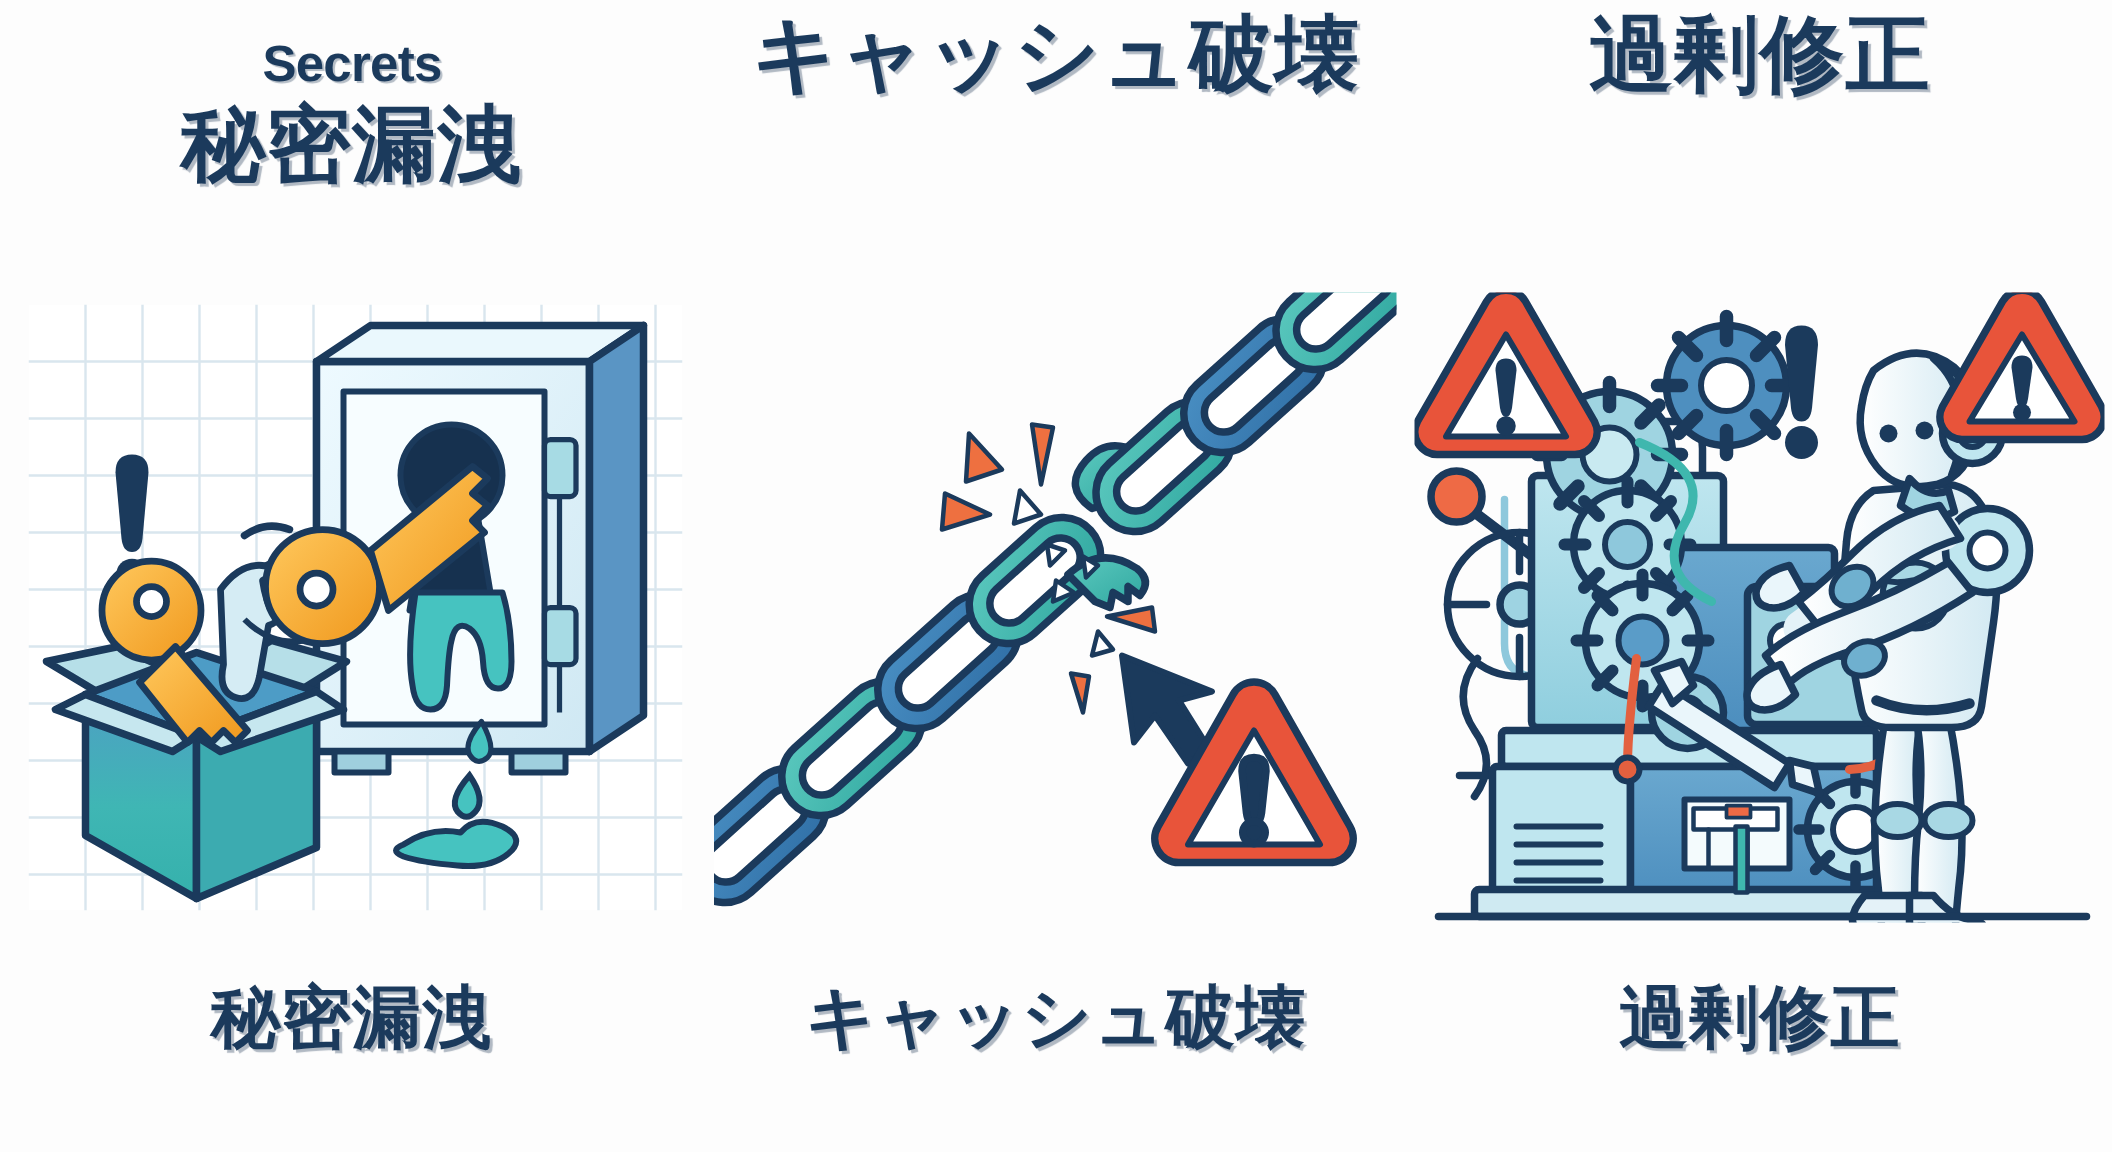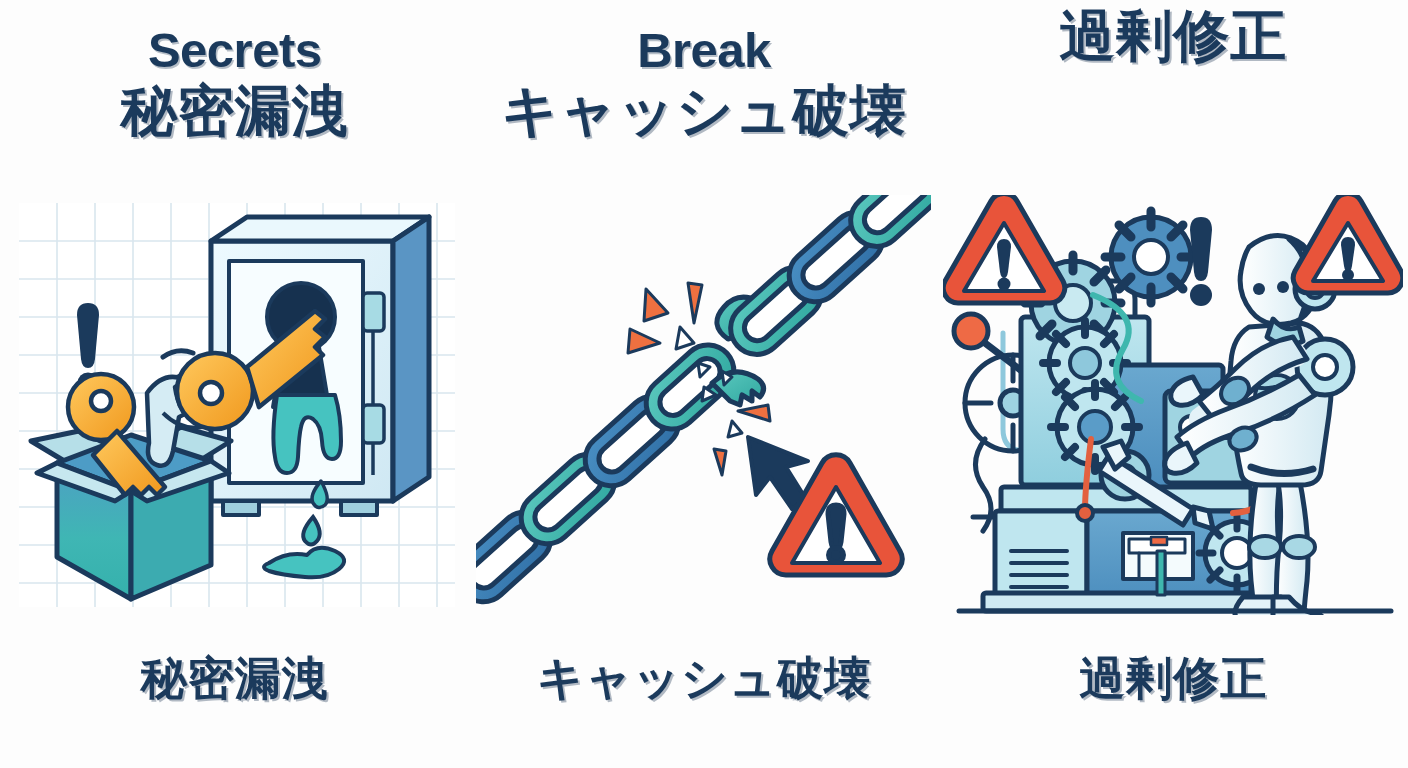--- a/index.html
+++ b/index.html
@@ -20,21 +20,21 @@
     width: 469.33px;
     height: 768px;
     display: flex;
     flex-direction: column;
     align-items: center;
   }
 
   
   .head-en {
     margin-top: 26px;
-    font-size: 49px;
+    font-size: 34px;
     font-weight: 700;
     color: #1b3a5c;
     letter-spacing: -0.5px;
     line-height: 1;
     text-shadow: 1.5px 1.5px 0.5px rgba(20,45,75,0.30);
   }
   .head-jp {
     margin-top: 6px;
     font-size: 56px;
     font-weight: 700;
@@ -179,21 +179,20 @@
           <circle cx="196" cy="198" r="11" fill="#ffffff"></circle>
           <path d="M232 172 L300 116 L310 124 L300 134 L310 142 L300 152 L308 160 L244 212 Z" fill="url(#keyG)"></path>
         </g>
       </svg>
     </div>
 
     <div class="caption-jp">秘密漏洩</div>
   </div>
 
   <div class="panel">
-    <div class="head-en">Break</div>
     <div class="head-jp">キャッシュ破壊</div>
 
     <div class="art">
       <svg width="455" height="420" viewBox="0 0 455 420">
         <defs>
           <linearGradient id="chTeal" x1="0" y1="0" x2="1" y2="1">
             <stop offset="0%" stop-color="#5cc9bf"></stop>
             <stop offset="100%" stop-color="#2fa79f"></stop>
           </linearGradient>
           <linearGradient id="chBlue" x1="0" y1="0" x2="1" y2="1">

